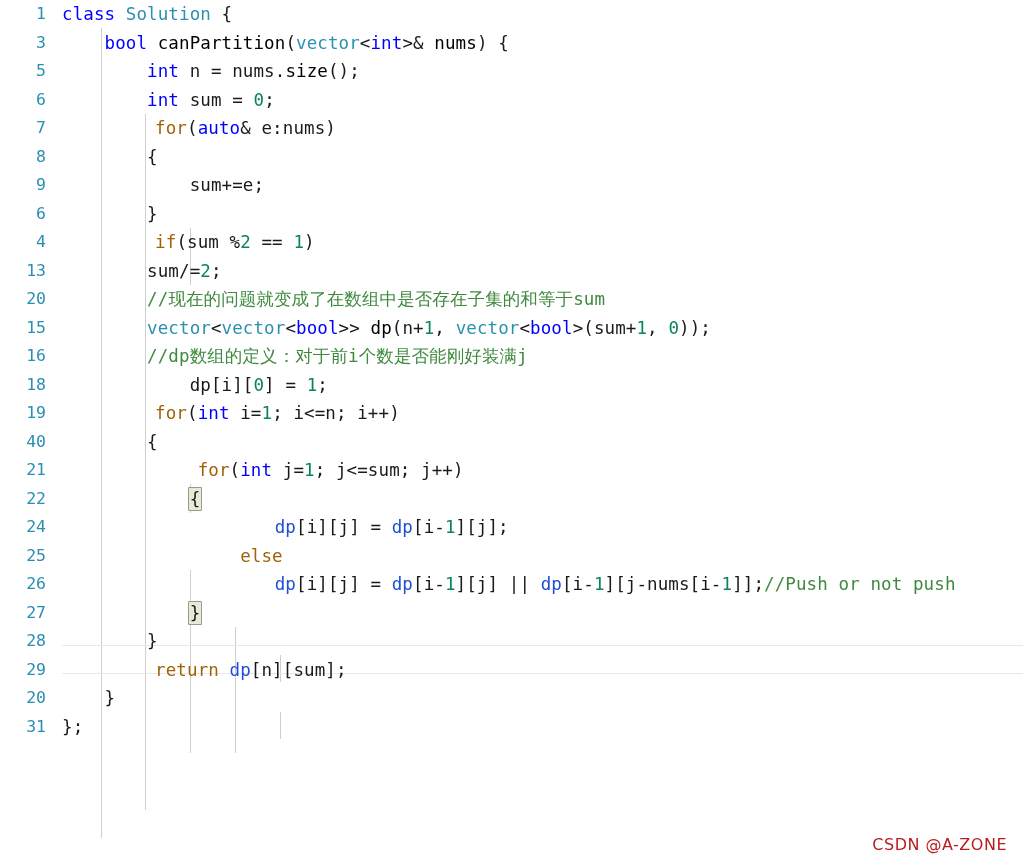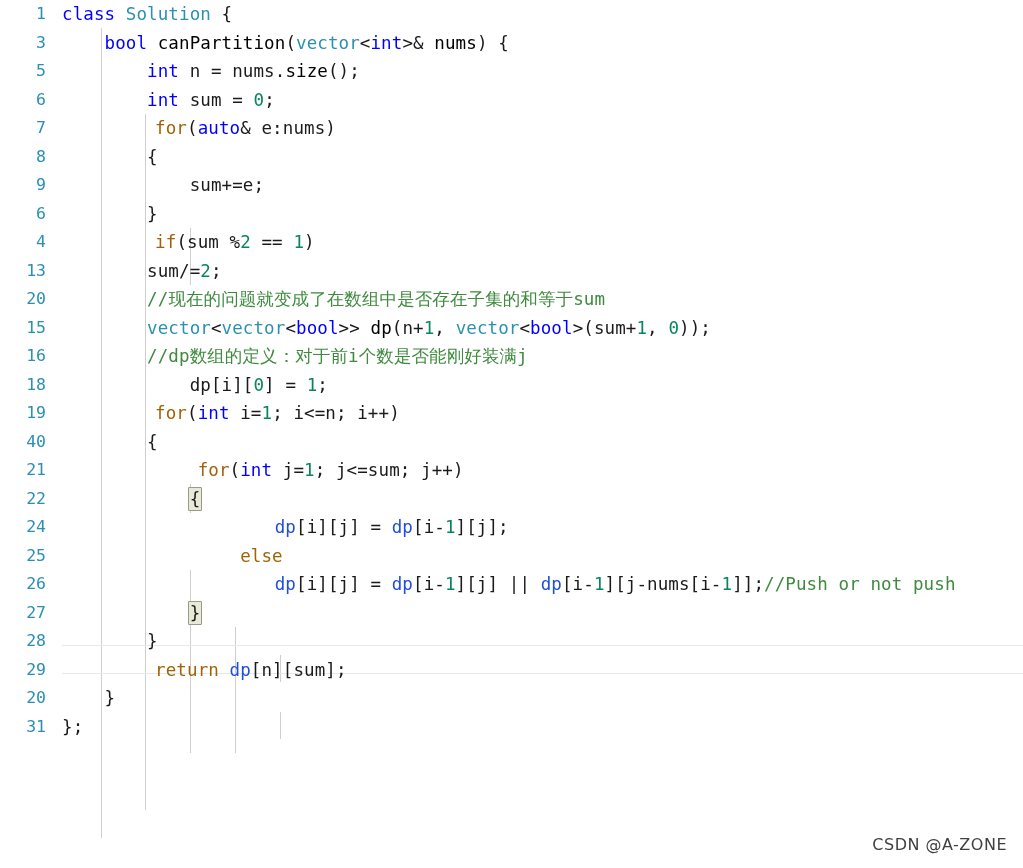--- a/index.html
+++ b/index.html
@@ -94,21 +94,21 @@
     padding: 1px 1px 1px 1px;
     margin: -1px -2px;
     border-radius: 1px;
   }
 
   
   .watermark {
     position: absolute;
     right: 16px;
     bottom: 14px;
-    color: #404040;
+    color: #b91c1c;
     font-family: "DejaVu Sans", "Liberation Sans", sans-serif;
     font-size: 16px;
     letter-spacing: 0.5px;
     z-index: 5;
     -webkit-user-select: none;
     user-select: none;
     margin-left: 36px;
   }
 </style>
 </head>

